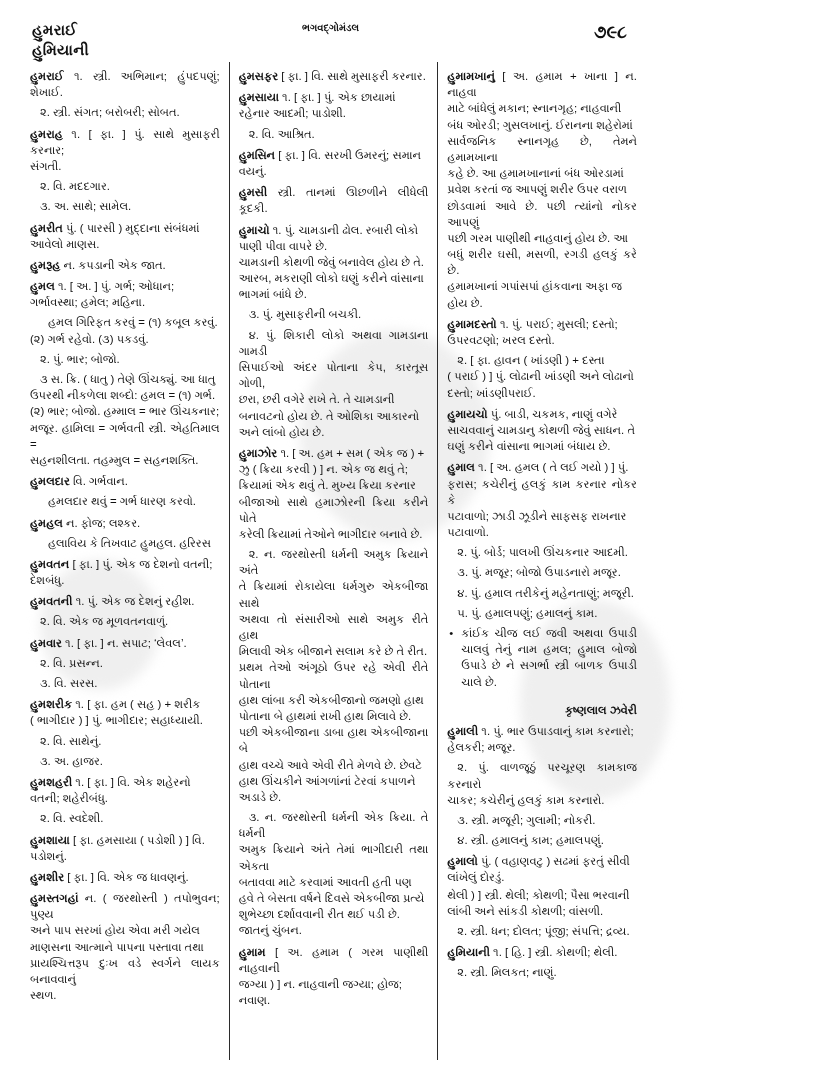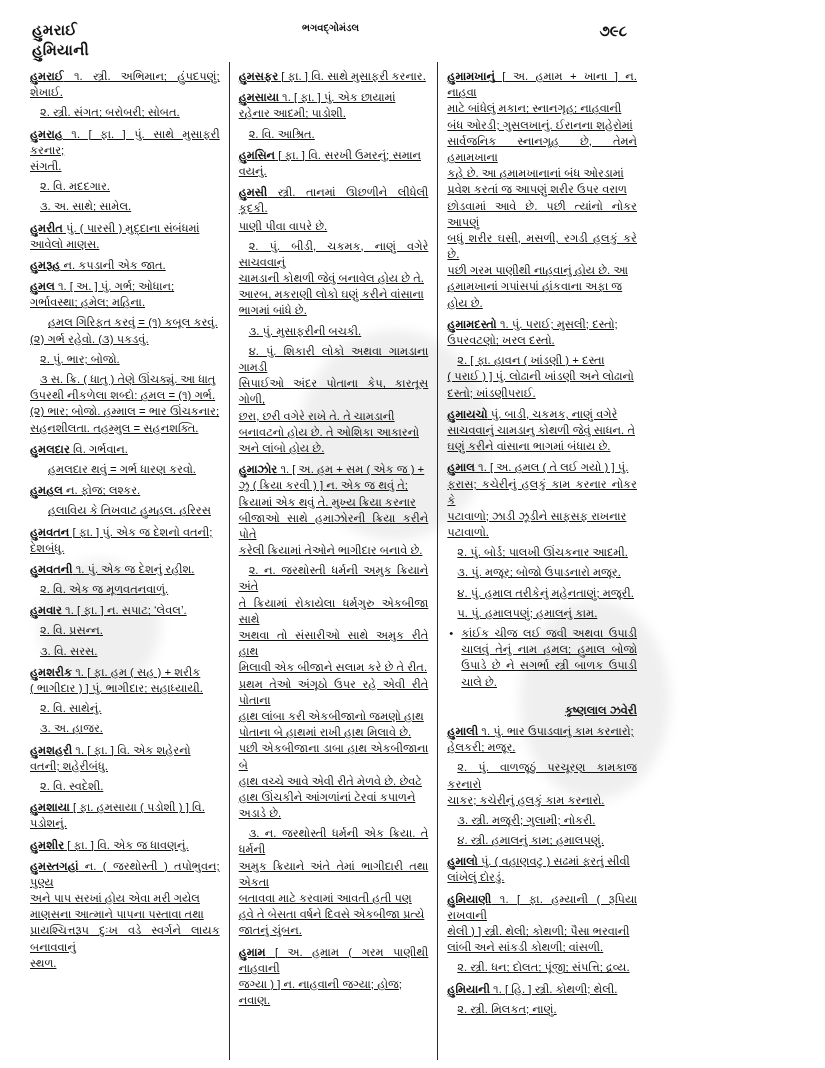--- a/index.html
+++ b/index.html
@@ -34,38 +34,37 @@
     letter-spacing:.2px;
   }
   .head-left div{white-space:nowrap;}
   .head-center{
     position:absolute;left:0;right:0;top:2px;
     text-align:center;
     font-weight:bold;font-size:10px;
   }
   .head-right{
     position:absolute;right:20px;top:2px;
-    font-weight:bold;font-size:15px;
+    font-weight:bold;font-size:18px;
   }
   
   .columns{
     flex:1 1 auto;
     display:flex;
     align-items:stretch;
     min-height:0;
   }
   .col{
     flex:1 1 0;
     min-width:0;
     padding:0 9px;
     font-size:11.4px;
     line-height:1.42;
     box-sizing:border-box;
     overflow:hidden;
-    text-decoration:underline;
   }
   .col.c1{padding-left:16px;}
   .col.c3{padding-right:10px;}
   .rule{
     flex:0 0 1px;
     background:#2b2b2b;
     width:1px;
     align-self:stretch;
     margin-top:-6px;
   }
@@ -141,20 +140,21 @@
         </div>
         <div class="entry">
           <p class="sense hang"><span class="headword">હુમલ</span><span> ૧. [ અ. ] પું. ગર્ભ; ઓધાન;</span></p>
           <p class="sense cont"><span>ગર્ભાવસ્થા; હમેલ; મહિના.</span></p>
           <p class="sub"><span>હમલ ગિરિફત કરવું = (૧) કબૂલ કરવું.</span></p>
           <p class="sense cont"><span>(૨) ગર્ભ રહેવો. (૩) પકડવું.</span></p>
           <p class="sense"><span>૨. પું. ભાર; બોજો.</span></p>
           <p class="sense"><span>૩ સ. ક્રિ. ( ધાતુ ) તેણે ઊંચક્યું. આ ધાતુ</span></p>
           <p class="sense cont"><span>ઉપરથી નીકળેલા શબ્દો: હમલ = (૧) ગર્ભ.</span></p>
           <p class="sense cont"><span>(૨) ભાર; બોજો. હમ્માલ = ભાર ઊંચકનાર;</span></p>
+          <p class="sense cont"><span>મજૂર. હામિલા = ગર્ભવતી સ્ત્રી. એહતિમાલ =</span></p>
           <p class="sense cont"><span>સહનશીલતા. તહમ્મુલ = સહનશક્તિ.</span></p>
         </div>
         <div class="entry">
           <p class="sense hang"><span class="headword">હુમલદાર</span><span> વિ. ગર્ભવાન.</span></p>
           <p class="sub"><span>હમલદાર થવું = ગર્ભ ધારણ કરવો.</span></p>
         </div>
         <div class="entry">
           <p class="sense hang"><span class="headword">હુમહલ</span><span> ન. ફોજ; લશ્કર.</span></p>
           <p class="sub"><span>હલાવિય કે તિખવાટ હુમહલ.        હરિરસ</span></p>
         </div>
@@ -208,22 +208,22 @@
           <p class="sense"><span>૨. વિ. આશ્રિત.</span></p>
         </div>
         <div class="entry">
           <p class="sense hang"><span class="headword">હુમસિન</span><span> [ ફા. ] વિ. સરખી ઉમરનું; સમાન</span></p>
           <p class="sense cont"><span>વયનું.</span></p>
         </div>
         <div class="entry">
           <p class="sense hang"><span class="headword">હુમસી</span><span> સ્ત્રી. તાનમાં ઊછળીને લીધેલી કૂદકી.</span></p>
         </div>
         <div class="entry">
+          <p class="sense hang"><span class="headword">હુમાચો</span><span> ૧. પું. ચામડાની ઢોલ. રબારી લોકો</span></p>
           <p class="sense cont"><span>પાણી પીવા વાપરે છે.</span></p>
-          <p class="sense"><span>૨. પું. બીડી, ચકમક, નાણું વગેરે સાચવવાનું</span></p>
           <p class="sense cont"><span>ચામડાની કોથળી જેવું બનાવેલ હોય છે તે.</span></p>
           <p class="sense cont"><span>આરબ, મકરાણી લોકો ઘણું કરીને વાંસાના</span></p>
           <p class="sense cont"><span>ભાગમાં બાંધે છે.</span></p>
           <p class="sense"><span>૩. પું. મુસાફરીની બચકી.</span></p>
           <p class="sense"><span>૪. પું. શિકારી લોકો અથવા ગામડાના ગામડી</span></p>
           <p class="sense cont"><span>સિપાઈઓ અંદર પોતાના કેપ, કારતૂસ ગોળી,</span></p>
           <p class="sense cont"><span>છરા, છરી વગેરે રાખે તે. તે ચામડાની</span></p>
           <p class="sense cont"><span>બનાવટનો હોય છે. તે ઓશિકા આકારનો</span></p>
           <p class="sense cont"><span>અને લાંબો હોય છે.</span></p>
         </div>
@@ -241,40 +241,41 @@
           <p class="sense cont"><span>હાથ લાંબા કરી એકબીજાનો જમણો હાથ</span></p>
           <p class="sense cont"><span>પોતાના બે હાથમાં રાખી હાથ મિલાવે છે.</span></p>
           <p class="sense cont"><span>પછી એકબીજાના ડાબા હાથ એકબીજાના બે</span></p>
           <p class="sense cont"><span>હાથ વચ્ચે આવે એવી રીતે મેળવે છે. છેવટે</span></p>
           <p class="sense cont"><span>હાથ ઊંચકીને આંગળાંનાં ટેરવાં કપાળને</span></p>
           <p class="sense cont"><span>અડાડે છે.</span></p>
           <p class="sense"><span>૩. ન. જરથોસ્તી ધર્મની એક ક્રિયા. તે ધર્મની</span></p>
           <p class="sense cont"><span>અમુક ક્રિયાને અંતે તેમાં ભાગીદારી તથા એકતા</span></p>
           <p class="sense cont"><span>બતાવવા માટે કરવામાં આવતી હતી પણ</span></p>
           <p class="sense cont"><span>હવે તે બેસતા વર્ષને દિવસે એકબીજા પ્રત્યે</span></p>
+          <p class="sense cont"><span>શુભેચ્છા દર્શાવવાની રીત થઈ પડી છે.</span></p>
           <p class="sense cont"><span>જાતનું ચુંબન.</span></p>
         </div>
         <div class="entry">
           <p class="sense hang"><span class="headword">હુમામ</span><span> [ અ. હમામ ( ગરમ પાણીથી નાહવાની</span></p>
           <p class="sense cont"><span>જગ્યા ) ] ન. નાહવાની જગ્યા; હોજ;</span></p>
           <p class="sense cont"><span>નવાણ.</span></p>
         </div>
       </div>
     <div class="rule"></div>
     <div class="col c3">
         <div class="entry">
           <p class="sense hang"><span class="headword">હુમામખાનું</span><span> [ અ. હમામ + ખાના ] ન. નાહવા</span></p>
           <p class="sense cont"><span>માટે બાંધેલું મકાન; સ્નાનગૃહ; નાહવાની</span></p>
           <p class="sense cont"><span>બંધ ઓરડી; ગુસલખાનું. ઈરાનના શહેરોમાં</span></p>
           <p class="sense cont"><span>સાર્વજનિક સ્નાનગૃહ છે, તેમને હમામખાના</span></p>
           <p class="sense cont"><span>કહે છે. આ હમામખાનાનાં બંધ ઓરડામાં</span></p>
           <p class="sense cont"><span>પ્રવેશ કરતાં જ આપણું શરીર ઉપર વરાળ</span></p>
           <p class="sense cont"><span>છોડવામાં આવે છે. પછી ત્યાંનો નોકર આપણું</span></p>
+          <p class="sense cont"><span>પછી ગરમ પાણીથી નાહવાનું હોય છે. આ</span></p>
           <p class="sense cont"><span>બધું શરીર ઘસી, મસળી, રગડી હલકું કરે છે.</span></p>
-          <p class="sense cont"><span>પછી ગરમ પાણીથી નાહવાનું હોય છે. આ</span></p>
           <p class="sense cont"><span>હમામખાનાં ગપાંસપાં હાંકવાના અફા જ</span></p>
           <p class="sense cont"><span>હોય છે.</span></p>
         </div>
         <div class="entry">
           <p class="sense hang"><span class="headword">હુમામદસ્તો</span><span> ૧. પું. પરાઈ; મુસલી; દસ્તો;</span></p>
           <p class="sense cont"><span>ઉપરવટણો; ખરલ દસ્તો.</span></p>
           <p class="sense"><span>૨. [ ફા. હાવન ( ખાંડણી ) + દસ્તા</span></p>
           <p class="sense cont"><span>( પરાઈ ) ] પું. લોઢાની ખાંડણી અને લોઢાનો</span></p>
           <p class="sense cont"><span>દસ્તો; ખાંડણીપરાઈ.</span></p>
         </div>
@@ -301,21 +302,20 @@
           <p class="sense"><span>૨. પું. વાળજૂઠું પરચૂરણ કામકાજ કરનારો</span></p>
           <p class="sense cont"><span>ચાકર; કચેરીનું હલકું કામ કરનારો.</span></p>
           <p class="sense"><span>૩. સ્ત્રી. મજૂરી; ગુલામી; નોકરી.</span></p>
           <p class="sense"><span>૪. સ્ત્રી. હમાલનું કામ; હમાલપણું.</span></p>
         </div>
         <div class="entry">
           <p class="sense hang"><span class="headword">હુમાલો</span><span> પું. ( વહાણવટુ ) સઢમાં ફરતું સીવી</span></p>
           <p class="sense cont"><span>લાંખેલું દોરડું.</span></p>
         </div>
         <div class="entry">
-          <p class="sense hang"><span class="headword">હુમિયાણી</span><span> ૧. [ ફા. હમ્યાની ( રૂપિયા રાખવાની</span></p>
           <p class="sense cont"><span>થેલી ) ] સ્ત્રી. થેલી; કોથળી; પૈસા ભરવાની</span></p>
           <p class="sense cont"><span>લાંબી અને સાંકડી કોથળી; વાંસળી.</span></p>
           <p class="sense"><span>૨. સ્ત્રી. ધન; દોલત; પૂંજી; સંપત્તિ; દ્રવ્ય.</span></p>
         </div>
         <div class="entry">
           <p class="sense hang"><span class="headword">હુમિયાની</span><span> ૧. [ હિ. ] સ્ત્રી. કોથળી; થેલી.</span></p>
           <p class="sense"><span>૨. સ્ત્રી. મિલકત; નાણું.</span></p>
         </div>
       </div>
   </div>

